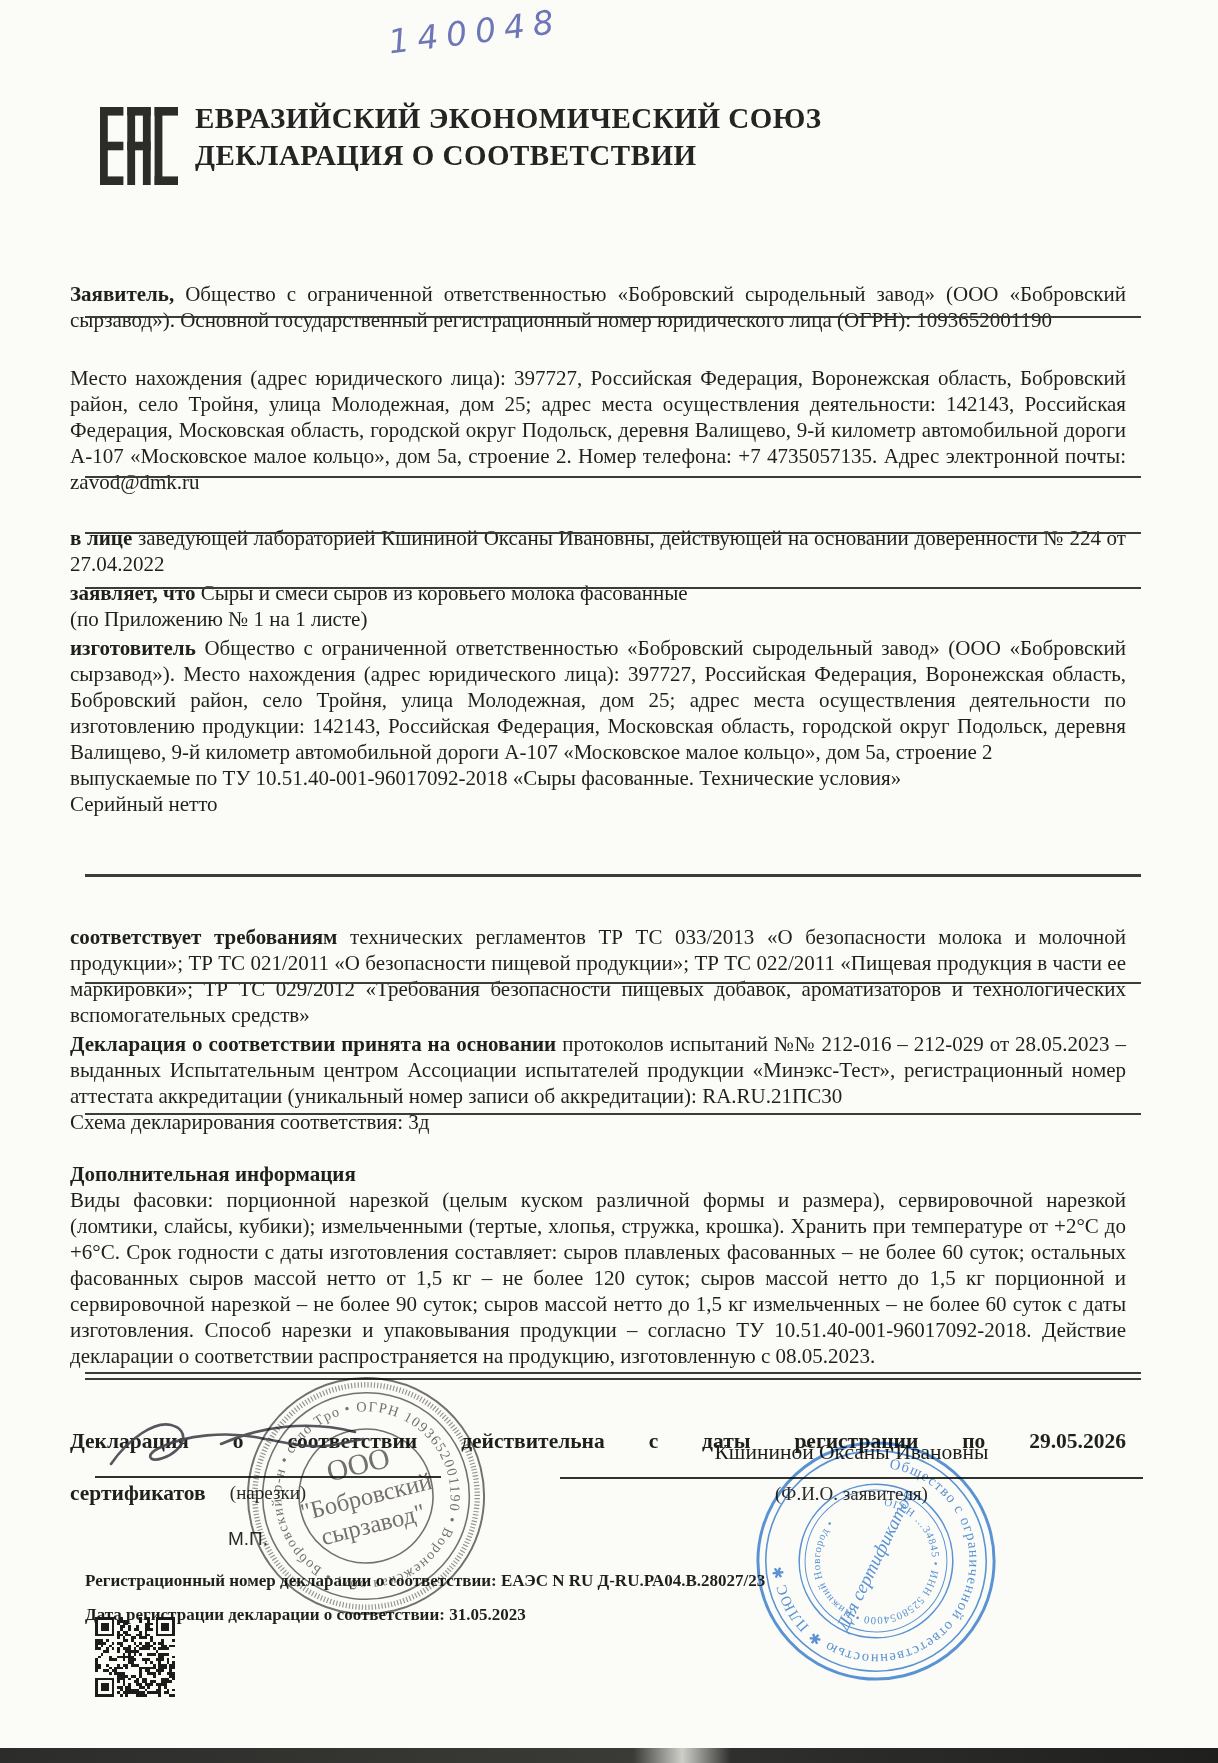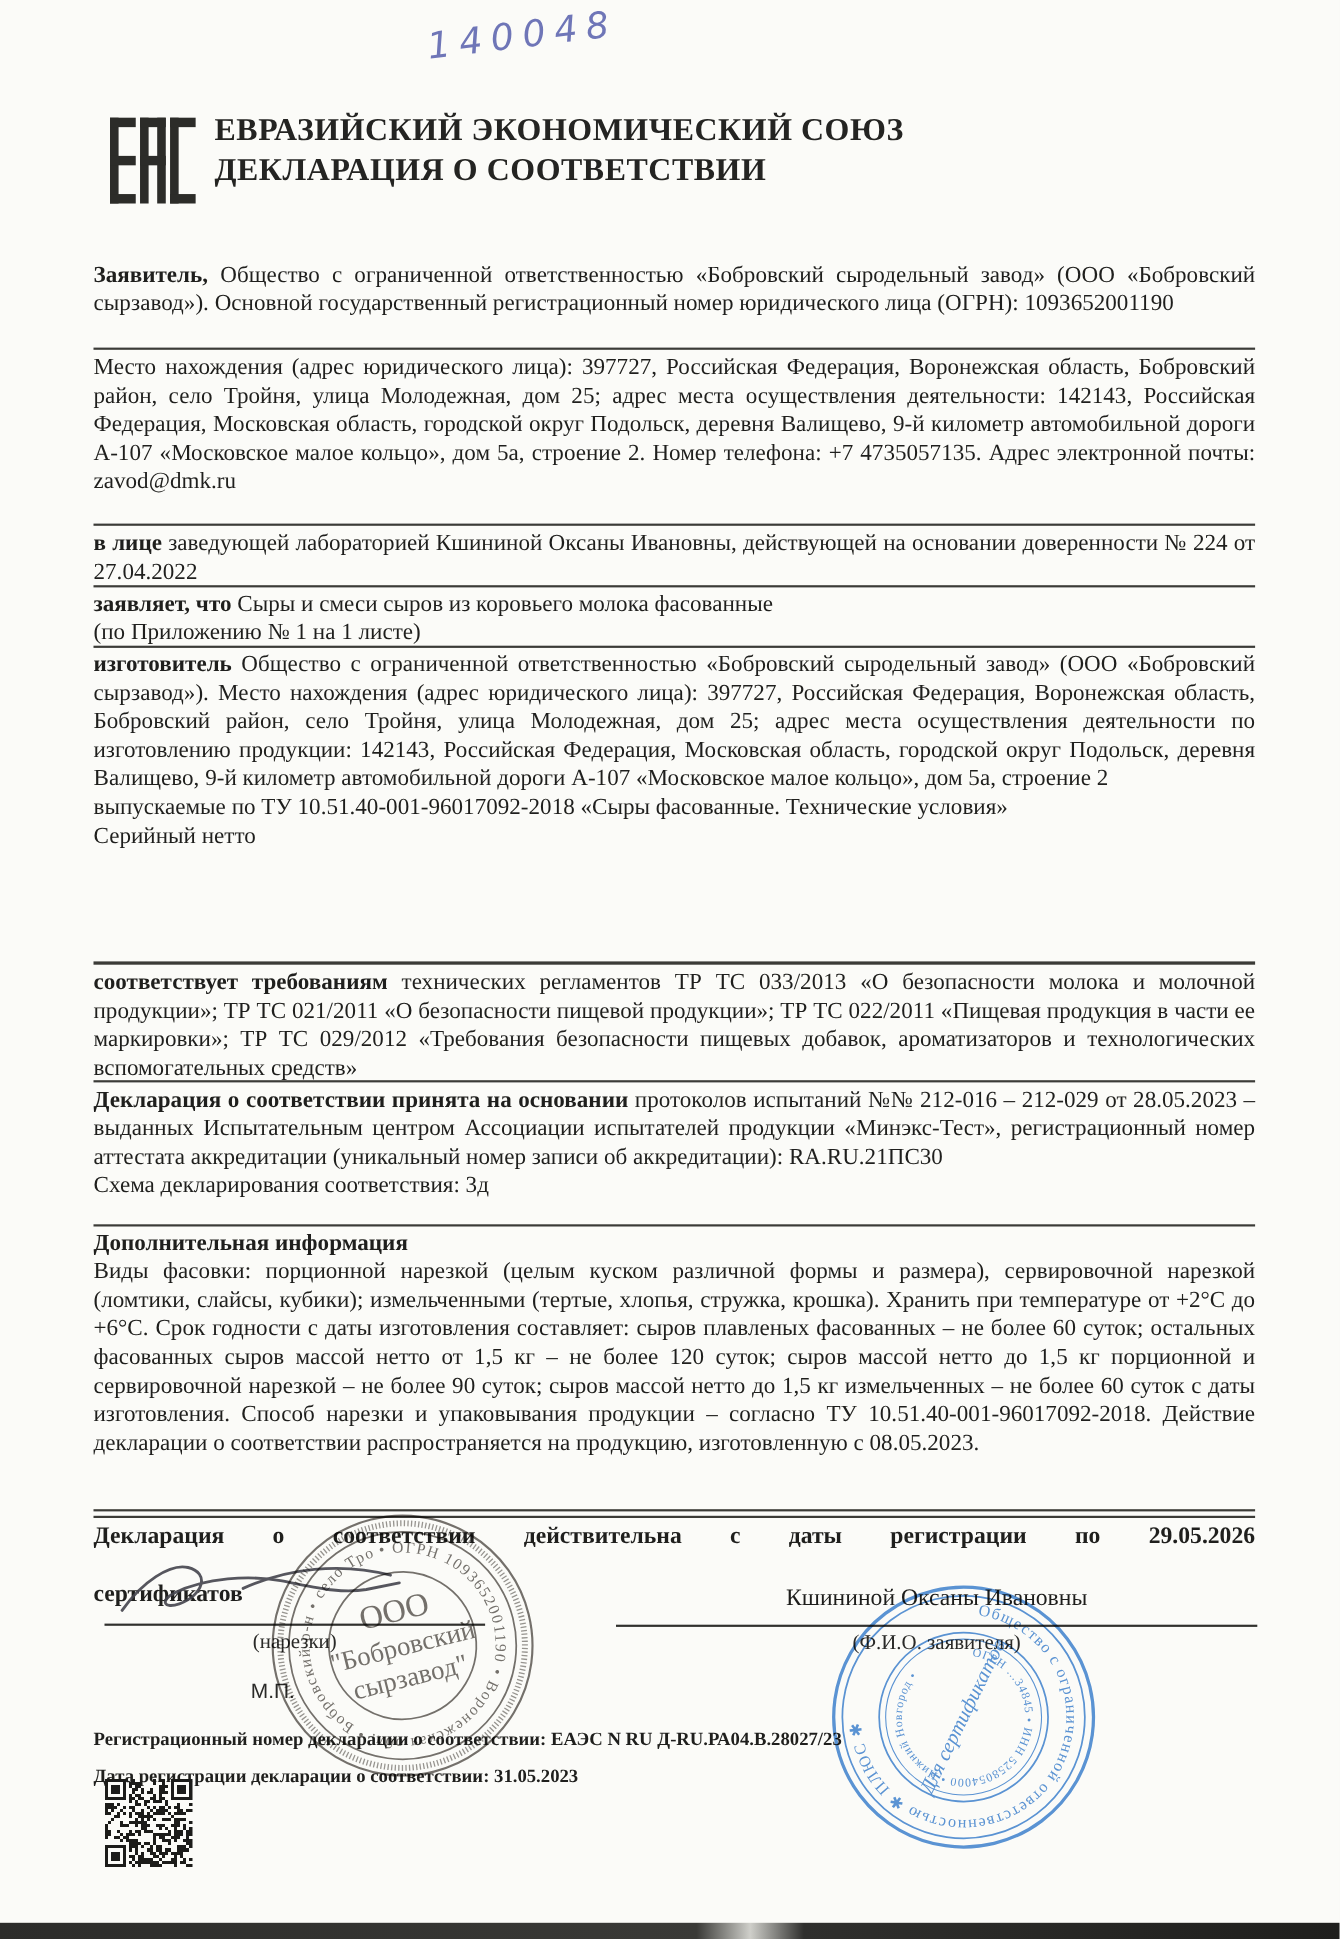--- a/index.html
+++ b/index.html
@@ -8,21 +8,21 @@
   .scan-top{position:absolute;top:0;left:0;width:100%;height:9px;
         background:linear-gradient(90deg,#ececе8 0%,#d8d8d3 30%,#8a8a85 46%,#3c3c38 58%,#2e2e2a 100%);opacity:.85;}
   .scan-bottom{position:absolute;bottom:0;left:0;width:100%;height:15px;
         background:linear-gradient(90deg,#2c2c2a 0%,#3a3a37 52%,#cfcfca 56%,#2f2f2d 60%,#1f1f1d 78%,#35353ern 100%);
         background:linear-gradient(90deg,#2c2c2a 0%,#3a3a37 52%,#cfcfca 56%,#2f2f2d 60%,#1f1f1d 100%);}
   .hand{position:absolute;left:388px;top:12px;font-family:"DejaVu Sans",sans-serif;font-style:italic;
         font-size:33px;color:#4d55a8;transform:rotate(-7deg);letter-spacing:8px;opacity:.8;}
   .eac{position:absolute;left:100px;top:97px;width:78px;height:98px;}
   .titles{position:absolute;left:195px;top:100px;width:700px;text-align:left;font-weight:bold;color:#242422;}
   .t1,.t2{font-size:29px;line-height:37px;letter-spacing:.5px;}
-  .sec{position:absolute;left:85px;width:1056px;font-size:21px;line-height:26px;text-align:justify;}
+  .sec{position:absolute;left:70px;width:1056px;font-size:21px;line-height:26px;text-align:justify;margin-top:45px;}
   .sec p{margin:0;}
   .lead{font-weight:bold;}
   .rule{position:absolute;left:85px;width:1056px;border-top:2px solid #3b3b37;}
   .rule.thick{border-top-width:3px;}
   .drule{position:absolute;left:85px;width:1056px;height:4px;border-top:2px solid #3b3b37;border-bottom:2px solid #3b3b37;}
   .heading{font-weight:bold;}
   .validity{font-weight:bold;font-size:21.5px;}
   .fj{display:block;text-align:justify;}
   .fj::after{content:"";display:inline-block;width:100%;}
   .hline{position:absolute;border-top:2px solid #30302d;}

